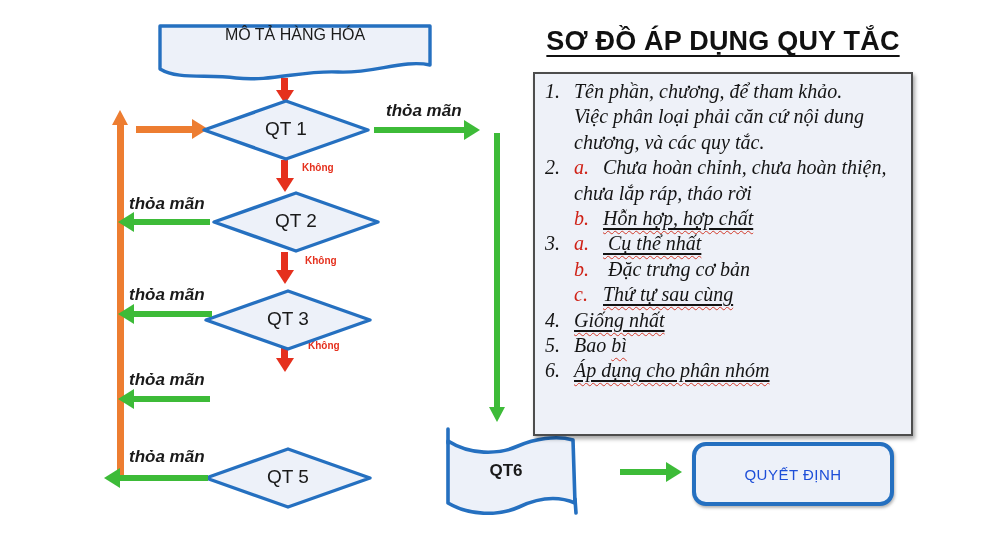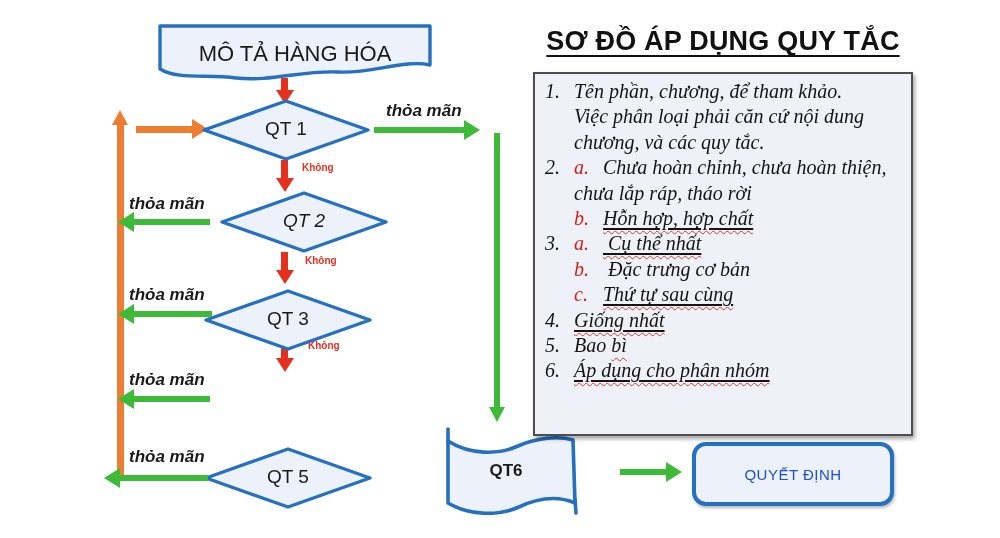--- a/index.html
+++ b/index.html
@@ -15,21 +15,21 @@
   .shape{position:absolute;}
   .shape svg{display:block;}
   .shape-label{position:absolute;left:0;right:0;text-align:center;color:#1a1a1a;}
 
   .diamond{width:172px;height:64px;}
   .diamond .shape-label{top:50%;transform:translateY(-54%);font-size:19px;}
   .diamond polygon{fill:var(--shape_fill);stroke:var(--blue);stroke-width:3.4;stroke-linejoin:round;}
 
   .docshape{width:274px;height:58px;}
   .docshape path{fill:var(--shape_fill);stroke:var(--blue);stroke-width:3.4;stroke-linejoin:round;}
-  .docshape .shape-label{top:17px;font-size:22px;}
+  .docshape .shape-label{top:2px;font-size:16px;}
 
   .waveshape{width:140px;height:92px;}
   .waveshape path{fill:var(--shape_fill);stroke:var(--blue);stroke-width:3.6;stroke-linejoin:round;stroke-linecap:round;}
   .waveshape .line-only{fill:none;}
   .waveshape .shape-label{top:38px;font-size:17px;font-weight:bold;left:-8px;}
 
   .endbox{position:absolute;left:692px;top:442px;width:202px;height:64px;
           border:4px solid var(--blue);border-radius:14px;background:var(--shape_fill);
           display:flex;align-items:center;justify-content:center;
           box-shadow:1px 2px 3px rgba(90,90,90,.45);}
@@ -113,21 +113,21 @@
   <span class="nlabel" style="left:302px;top:162px;">Không</span>
   <span class="nlabel" style="left:305px;top:255px;">Không</span>
   <span class="nlabel" style="left:308px;top:340px;">Không</span>
 
   <div class="shape diamond" style="left:200px;top:98px;">
     <svg width="172" height="64" viewBox="0 0 172 64">
         <polygon points="86,3 168,32 86,61 4,32"></polygon>
       </svg>
     <span class="shape-label">QT 1</span>
   </div>
-  <div class="shape diamond" style="left:218px;top:190px;font-style:italic;">
+  <div class="shape diamond" style="left:210px;top:190px;">
     <svg width="172" height="64" viewBox="0 0 172 64">
         <polygon points="86,3 168,32 86,61 4,32"></polygon>
       </svg>
     <span class="shape-label">QT 2</span>
   </div>
   <div class="shape diamond" style="left:202px;top:288px;">
     <svg width="172" height="64" viewBox="0 0 172 64">
         <polygon points="86,3 168,32 86,61 4,32"></polygon>
       </svg>
     <span class="shape-label">QT 3</span>

